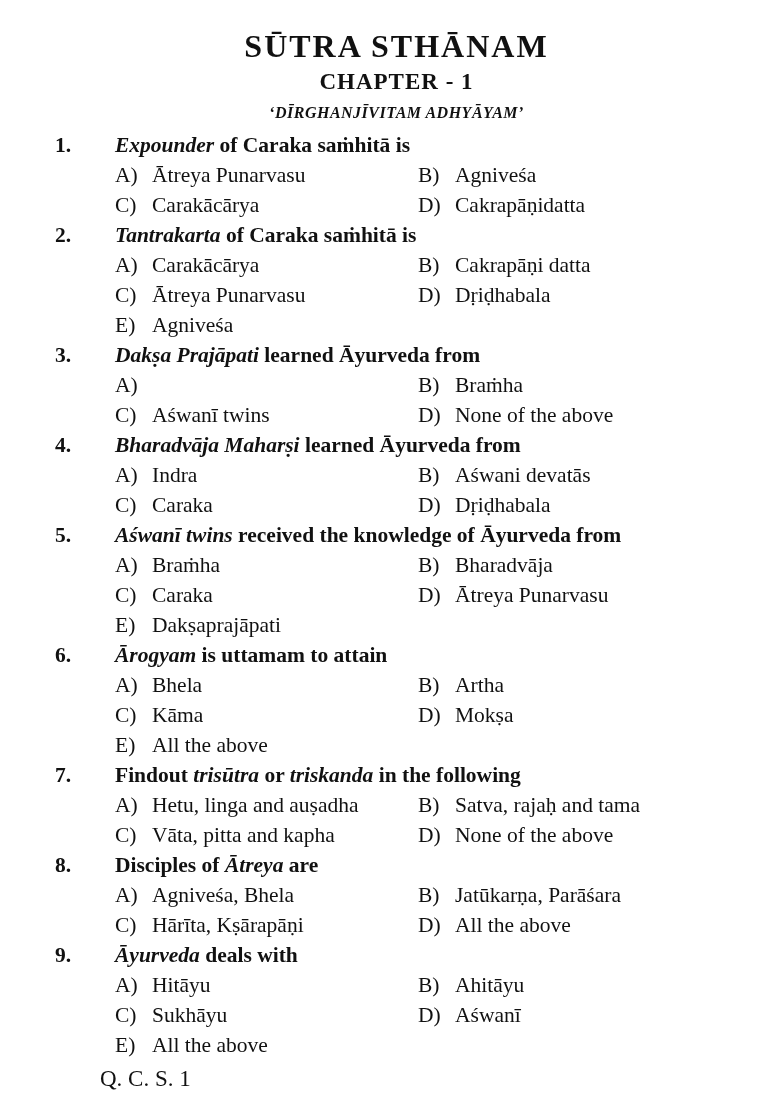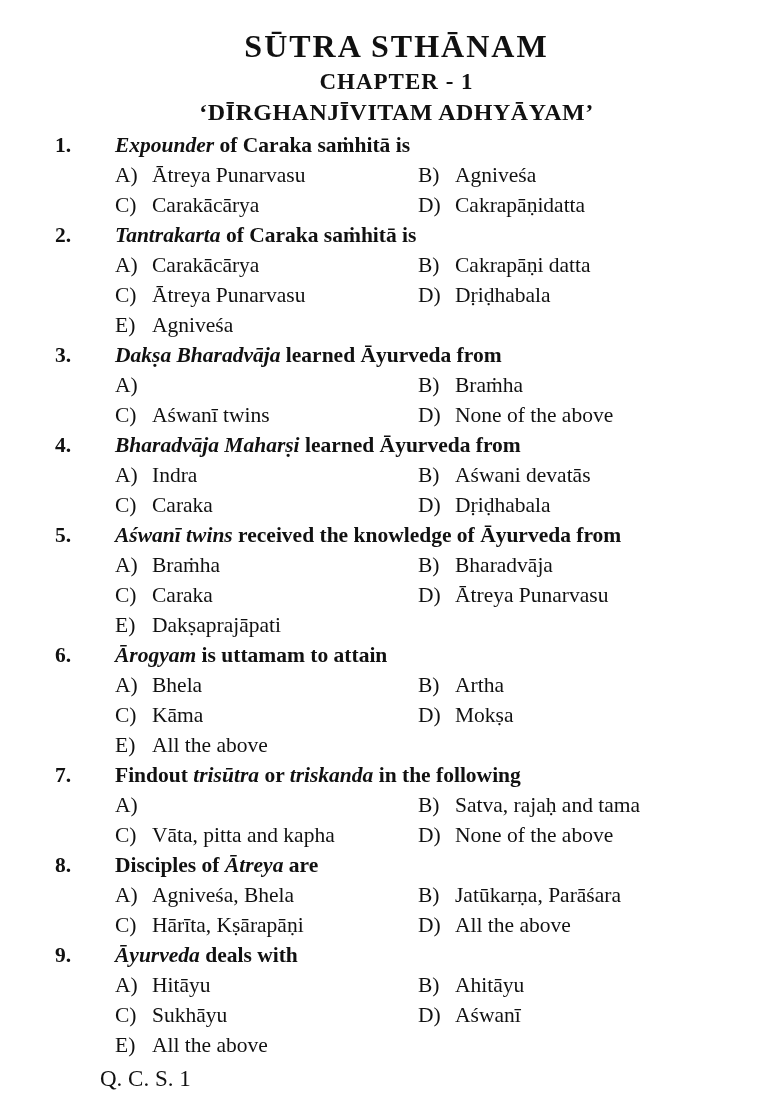--- a/index.html
+++ b/index.html
@@ -26,22 +26,23 @@
     line-height: 40px;
     margin: 2px 0 0 0;
   }
   .chapter {
     font-size: 23px;
     font-weight: bold;
     letter-spacing: 1px;
     line-height: 31px;
   }
   .subtitle {
-    font-size: 24px;
+    font-size: 16px;
     font-weight: bold;
+    font-style: italic;
     letter-spacing: 0.5px;
     line-height: 31px;
   }
   .questions { margin-top: 2px; }
   .question { margin: 0; }
   .q-head {
     display: flex;
     line-height: 30px;
     font-size: 21.5px;
   }
@@ -131,21 +132,21 @@
           </div>
           <div class="option">
             <span class="opt-label">E)</span>
             <span class="opt-text">Agniveśa</span>
           </div>
         </div>
       </div>
       <div class="question">
         <div class="q-head">
           <span class="q-num">3.</span>
-          <span class="q-stem"><span class="seg-bi">Dakṣa Bharadvāja</span><span class="seg-b"> learned Āyurveda from</span></span>
+          <span class="q-stem"><span class="seg-bi">Dakṣa Prajāpati</span><span class="seg-b"> learned Āyurveda from</span></span>
         </div>
         <div class="q-options">
           <div class="option">
             <span class="opt-label">A)</span>
           </div>
           <div class="option">
             <span class="opt-label">B)</span>
             <span class="opt-text">Braṁha</span>
           </div>
           <div class="option">
@@ -239,20 +240,21 @@
         </div>
       </div>
       <div class="question">
         <div class="q-head">
           <span class="q-num">7.</span>
           <span class="q-stem"><span class="seg-b">Findout </span><span class="seg-bi">trisūtra</span><span class="seg-b"> or </span><span class="seg-bi">triskanda</span><span class="seg-b"> in the following</span></span>
         </div>
         <div class="q-options">
           <div class="option">
             <span class="opt-label">A)</span>
+            <span class="opt-text">Hetu, linga and auṣadha</span>
           </div>
           <div class="option">
             <span class="opt-label">B)</span>
             <span class="opt-text">Satva, rajaḥ and tama</span>
           </div>
           <div class="option">
             <span class="opt-label">C)</span>
             <span class="opt-text">Vāta, pitta and kapha</span>
           </div>
           <div class="option">

